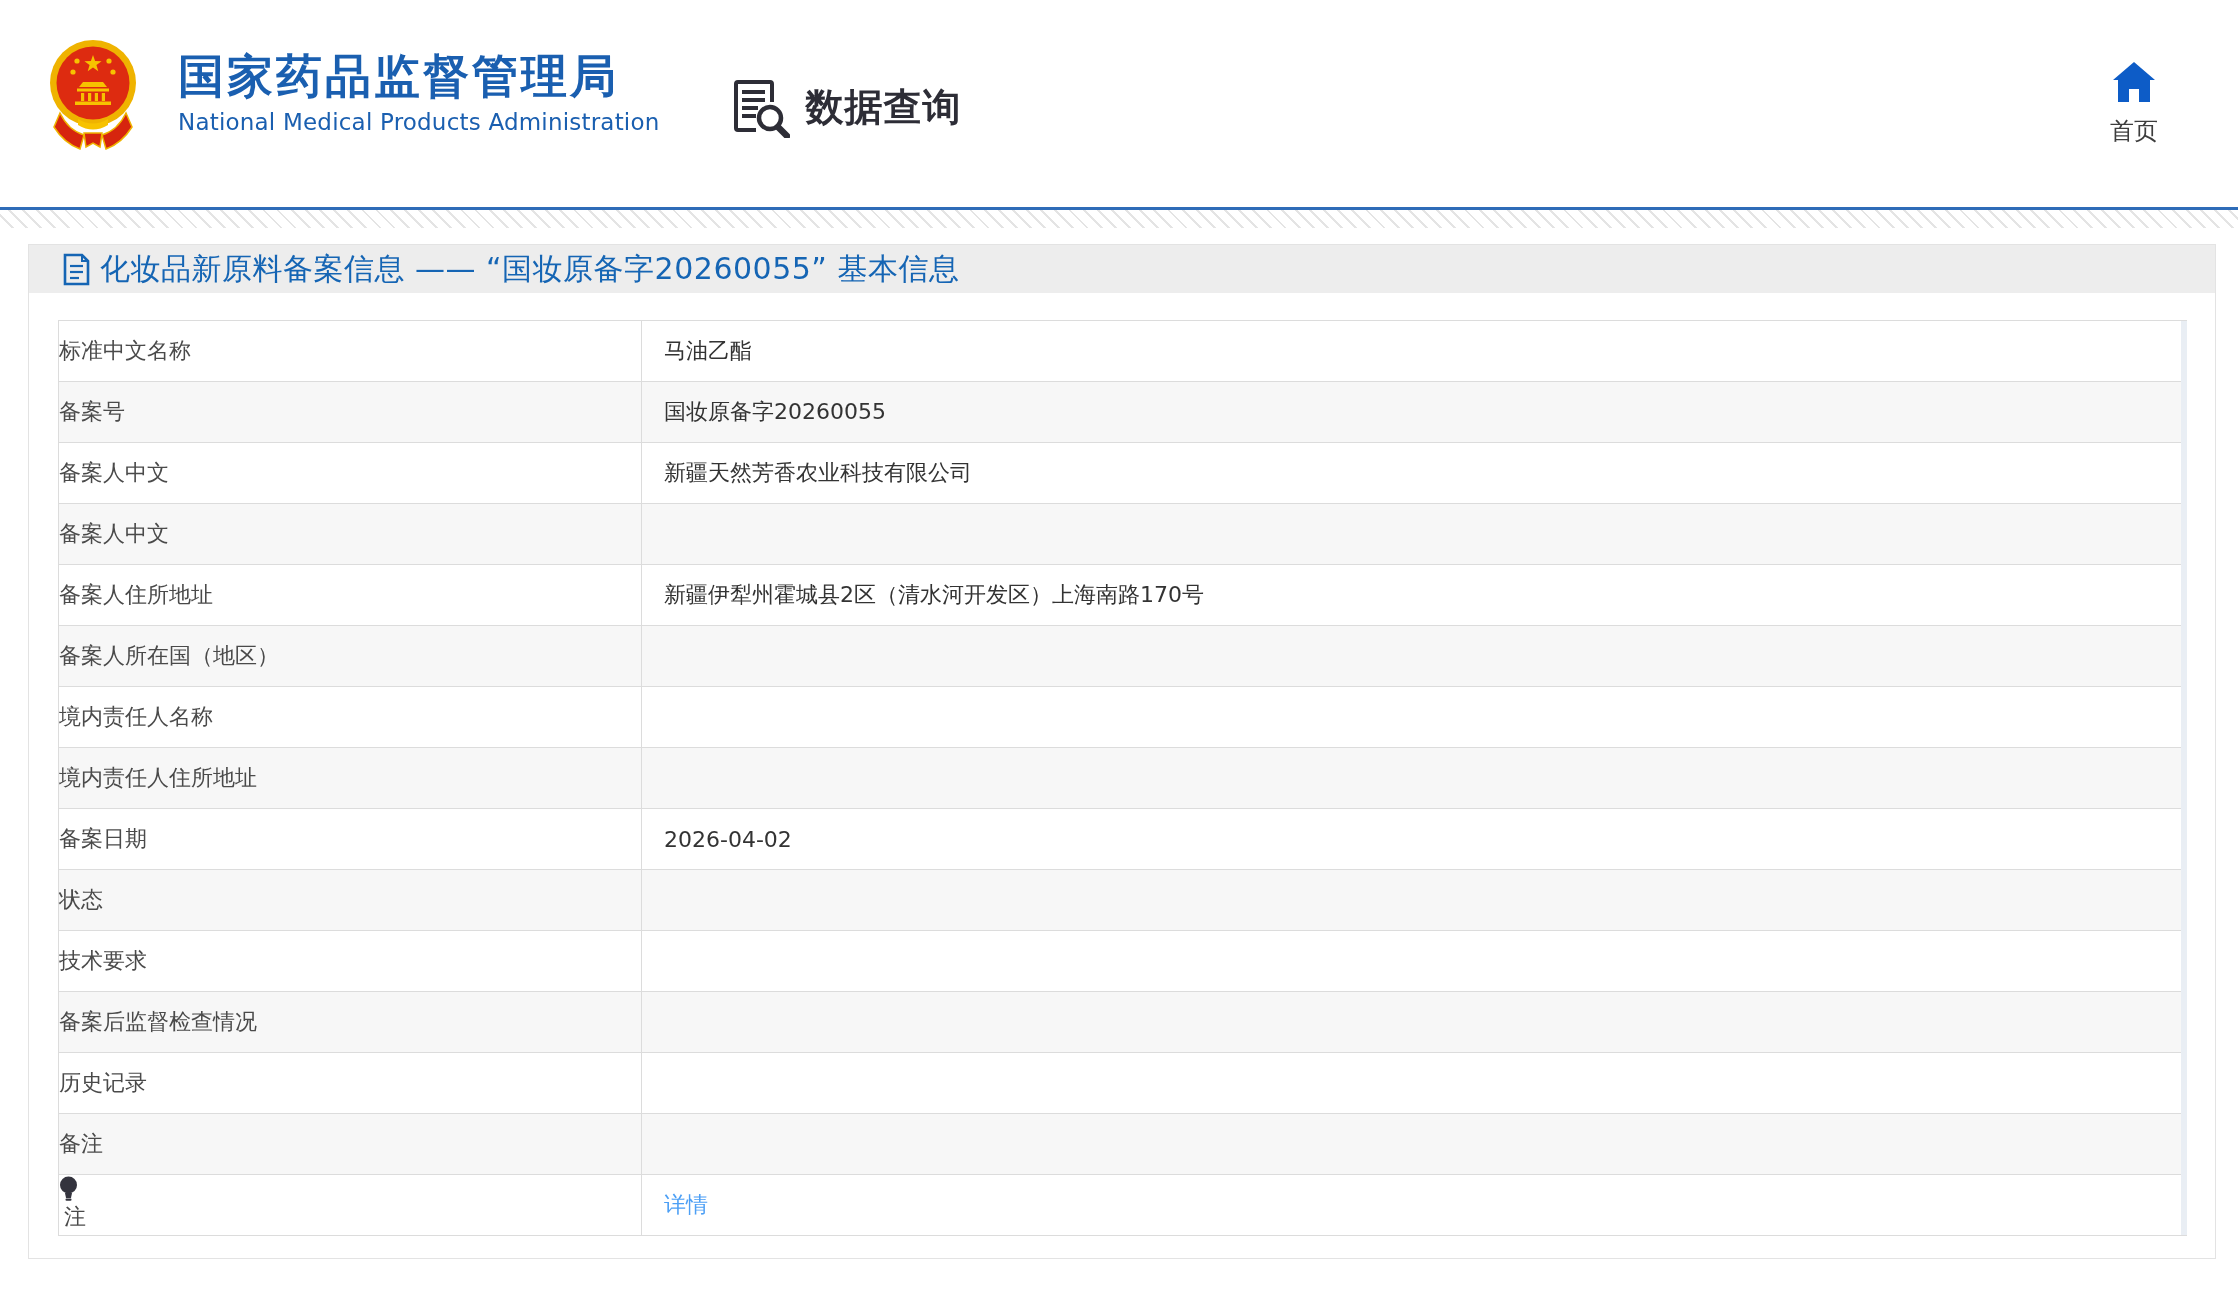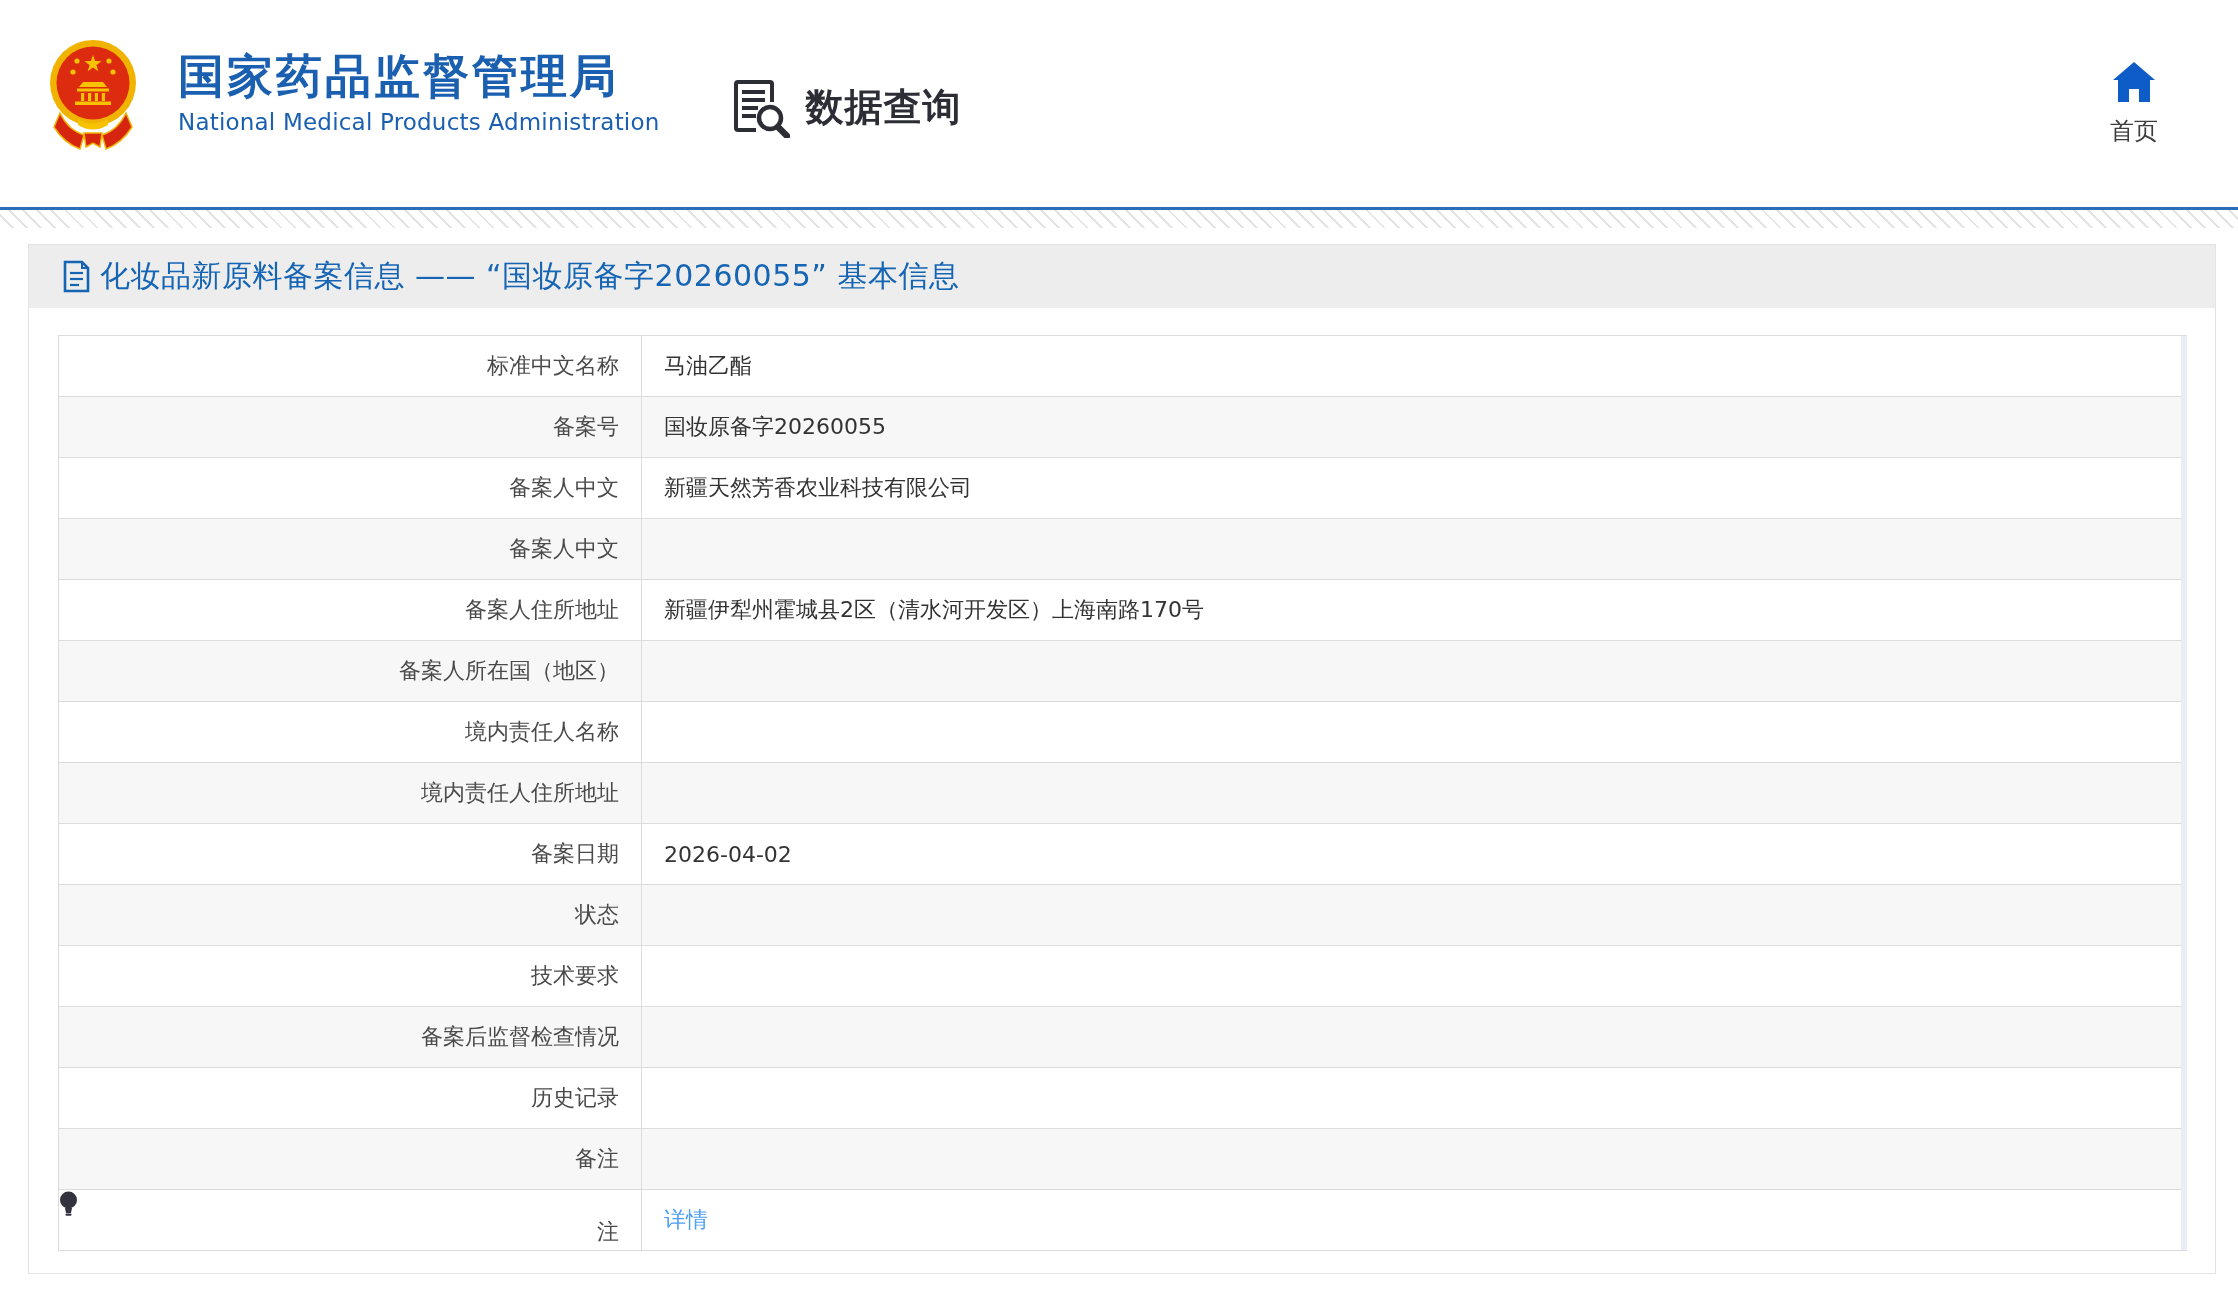--- a/index.html
+++ b/index.html
@@ -38,39 +38,39 @@
 
   
   .content-box {
     margin: 16px 0 0 28px;
     width: 2188px;
     border: 1px solid #e3e3e3;
     background: #fff;
     padding-bottom: 22px;
   }
   .titlebar {
-    height: 63px;
+    height: 48px;
     background: #ededed;
     display: flex; align-items: center;
     padding-left: 34px; gap: 10px;
   }
   .page-title { font-size: 30px; color: #1565b4; letter-spacing: 0.5px; }
 
   .table-wrap { margin: 27px 28px 0 29px; position: relative; }
   table.info-table { width: 100%; border-collapse: collapse; table-layout: fixed; }
   .info-table td {
     height: 61px;
     border: 1px solid #dcdcdc;
     font-size: 22px;
     padding: 0;
     vertical-align: middle;
   }
   .info-table td.cell-label {
     width: 583px;
-    text-align: right;
+    text-align: left;
     padding-right: 22px;
     color: #4a4a4a;
     white-space: nowrap;
   }
   .info-table td.cell-value {
     text-align: left;
     padding-left: 22px;
     color: #333333;
   }
   .info-table tr:nth-child(even) { background: #f7f7f7; }

